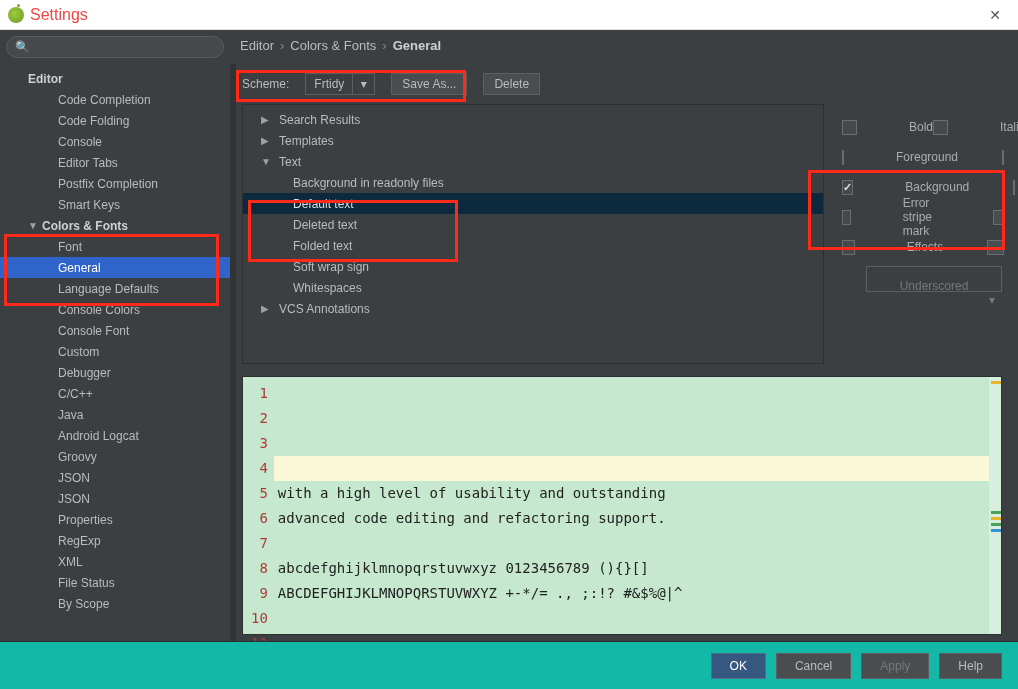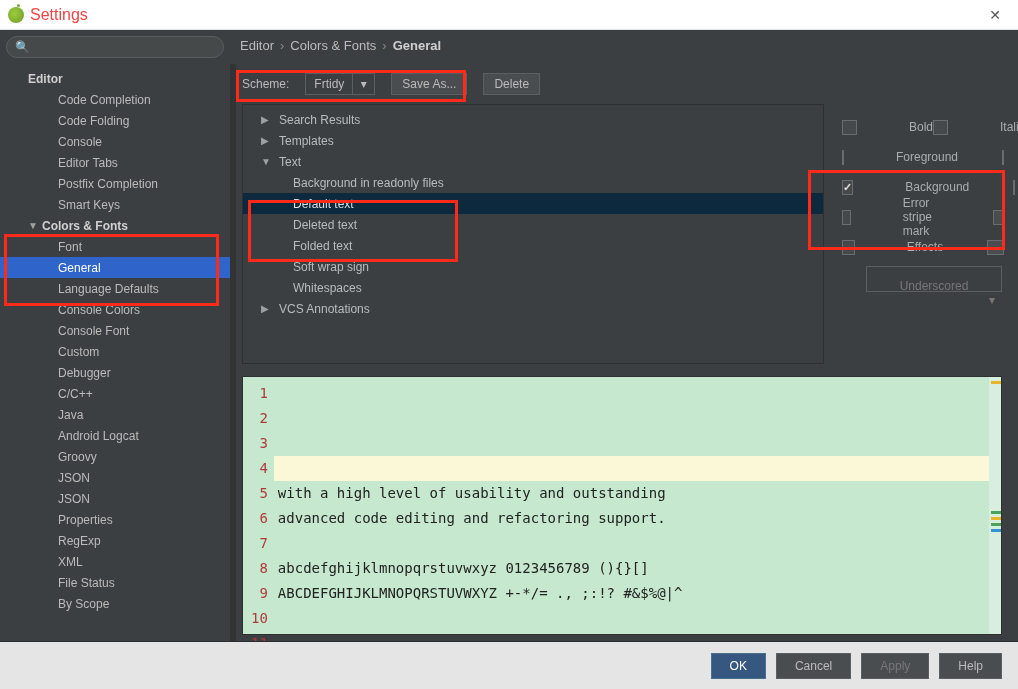--- a/index.html
+++ b/index.html
@@ -180,21 +180,21 @@
   .preview .rstripe {
     position: absolute; top: 0; right: 0; width: 12px; bottom: 0;
     background: #d8efe0;
   }
   .preview .rstripe .mk {
     position: absolute; right: 0; width: 10px; height: 3px;
   }
   
   .btnbar {
     position: absolute; left: 0; right: 0; bottom: 0; height: 48px;
-    background: #e5e5e5; border-top: 1px solid #2b2d2e;
+    background: #14b8a6; border-top: 1px solid #2b2d2e;
     display: flex; align-items: center; justify-content: flex-end;
     padding: 0 16px; gap: 10px;
   }
   .btnbar .b {
     border: 1px solid #5c5f61; background: #4a4d4f;
     color: #bbbbbb; height: 26px; padding: 0 18px;
     display: flex; align-items: center; cursor: pointer;
     font-size: 12px;
   }
   .btnbar .b.primary { background: #365880; border-color: #4a708f; color: #fff; }

